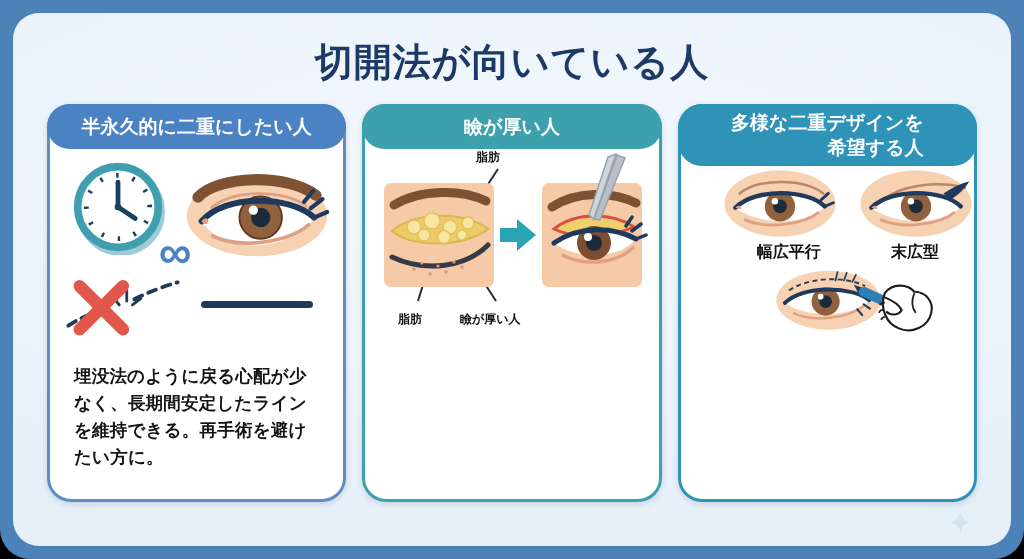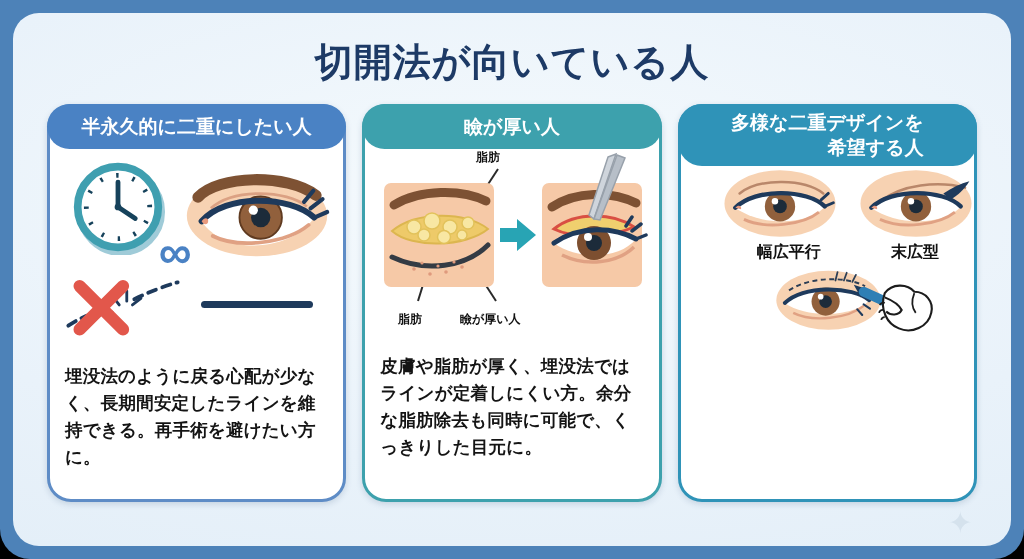--- a/index.html
+++ b/index.html
@@ -18,21 +18,21 @@
   .card1{border-color:#5e8cc6;}
   .card2{border-color:#3da1ad;}
   .card3{border-color:#2f93b8;}
   .card-header{margin:-3px -3px 0;border-radius:24px;color:#fff;font-weight:800;font-size:19px;
         line-height:1.32;display:flex;align-items:center;justify-content:center;text-align:center;
         white-space:pre-line;padding:10px 8px;min-height:42px;box-sizing:border-box;}
   .card1 .card-header{background:#4a82c4;}
   .card2 .card-header{background:#3da1ad;text-align:center;}
   .card3 .card-header{background:#2f93b8;min-height:56px;padding:6px 8px;text-align:right;}
   .card-text{font-size:17.5px;font-weight:700;line-height:1.56;color:#141414;
-        padding:6px 15px 0;letter-spacing:.2px;}
+        padding:6px 24px 0;letter-spacing:.2px;}
   
   .card1 .art{height:182px;display:grid;grid-template-columns:1fr 1fr;align-items:center;
         justify-items:center;padding:8px 12px 0;row-gap:2px;}
   .clock-wrap{position:relative;width:106px;height:106px;}
   .infinity{position:absolute;right:-16px;bottom:-10px;font-size:46px;font-weight:800;
         color:#4a82c4;line-height:1;}
   .solid-line{width:112px;height:7px;background:#1e3a5c;border-radius:4px;}
   
   .card2 .art{height:180px;position:relative;margin:0 auto;width:272px;flex:0 0 auto;}
   .card2 .art svg{position:absolute;left:0;top:0;}
@@ -143,21 +143,20 @@
               <circle cx="46" cy="54" r="4" fill="#fff"></circle>
               <path d="M12,60 C38,42 72,44 94,56" stroke="#1e3a5c" stroke-width="5" fill="none" stroke-linecap="round"></path>
               <path d="M94,56 l10,-4 M90,48 l9,-7 M84,43 l6,-9" stroke="#1e3a5c" stroke-width="3.5" stroke-linecap="round"></path>
               <path d="M20,72 C44,84 76,80 92,64" stroke="#e0a183" stroke-width="3.5" fill="none"></path>
             </g>
           </svg>
           <span class="p-label lbl-fat-top">脂肪</span>
           <span class="p-label lbl-fat-bottom">脂肪</span>
           <span class="p-label lbl-thick-skin">瞼が厚い人</span>
         </div>
-        <p class="card-text">皮膚や脂肪が厚く、埋没法ではラインが定着しにくい方。余分な脂肪除去も同時に可能で、くっきりした目元に。</p>
       </section>
 
       <section class="card card3">
         <header class="card-header">多様な二重デザインを
 希望する人</header>
         <div class="art">
           <div class="eye-row">
             <svg width="116" height="75" viewBox="0 0 160 104">
               <ellipse cx="80" cy="52" rx="77" ry="46" fill="#f7d2b2"></ellipse>
               <path d="M24,38 C52,16 114,18 140,38" stroke="#b9876a" stroke-width="3.5" fill="none" stroke-linecap="round"></path>

